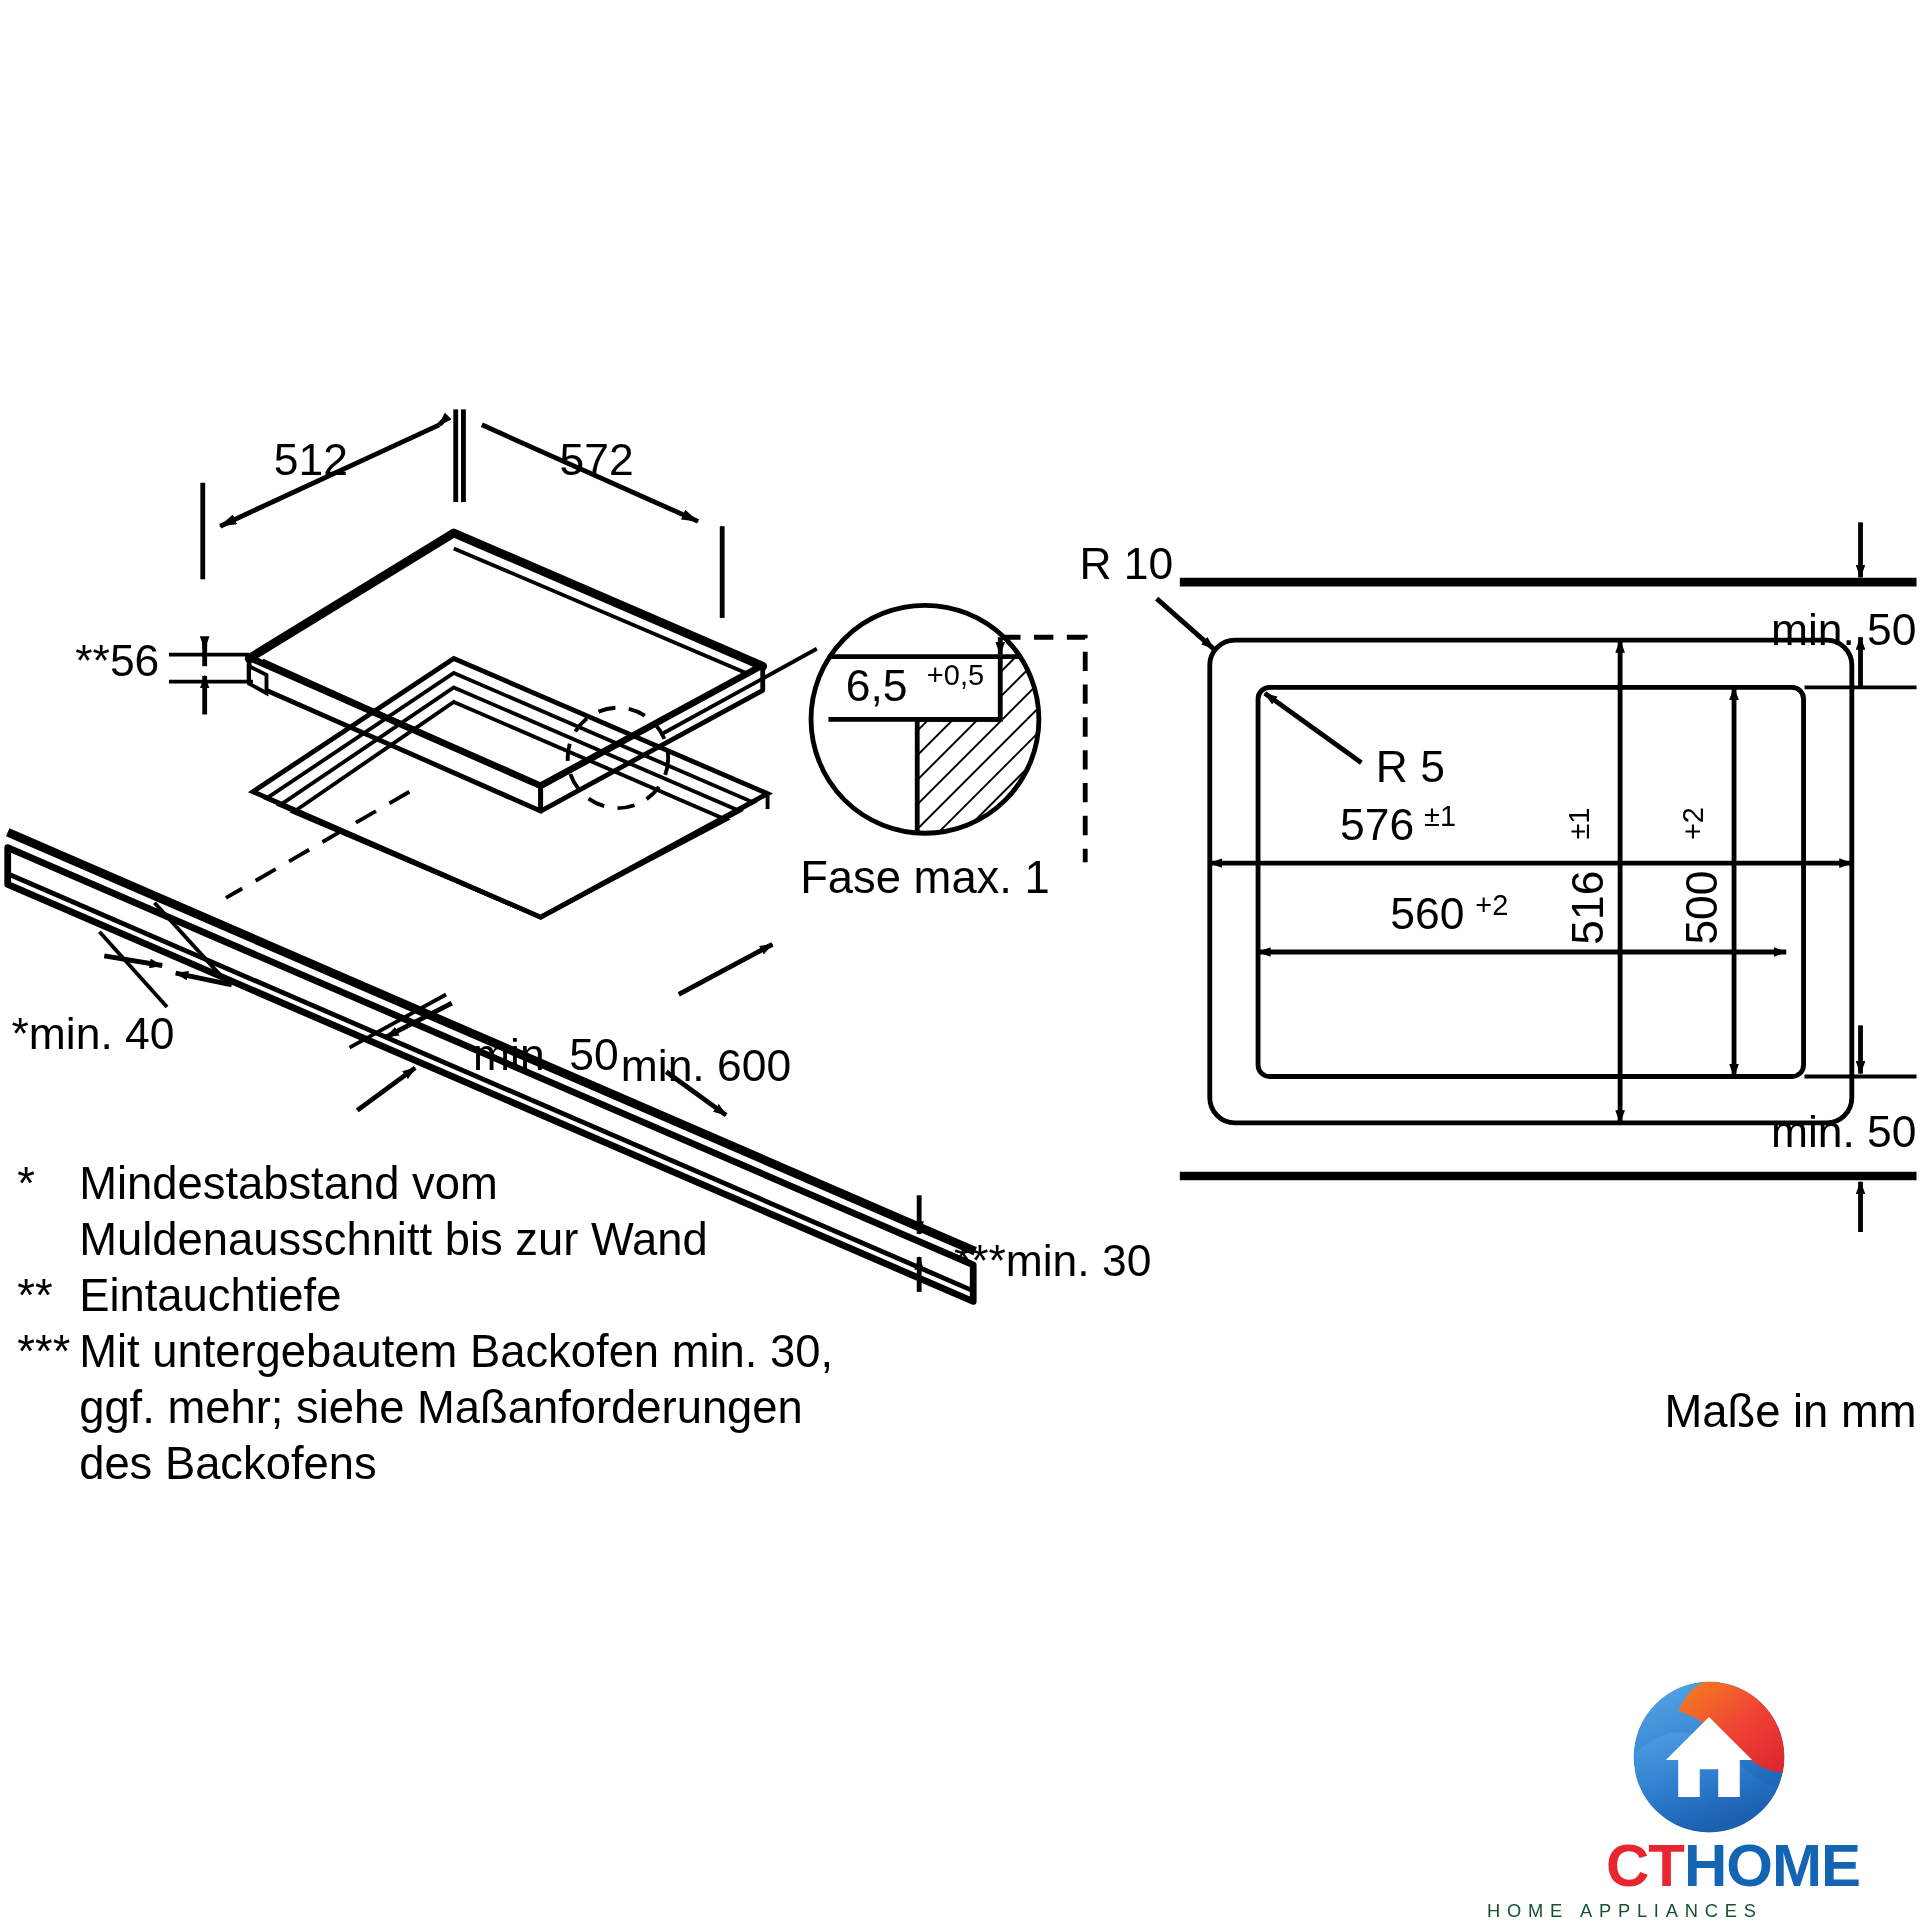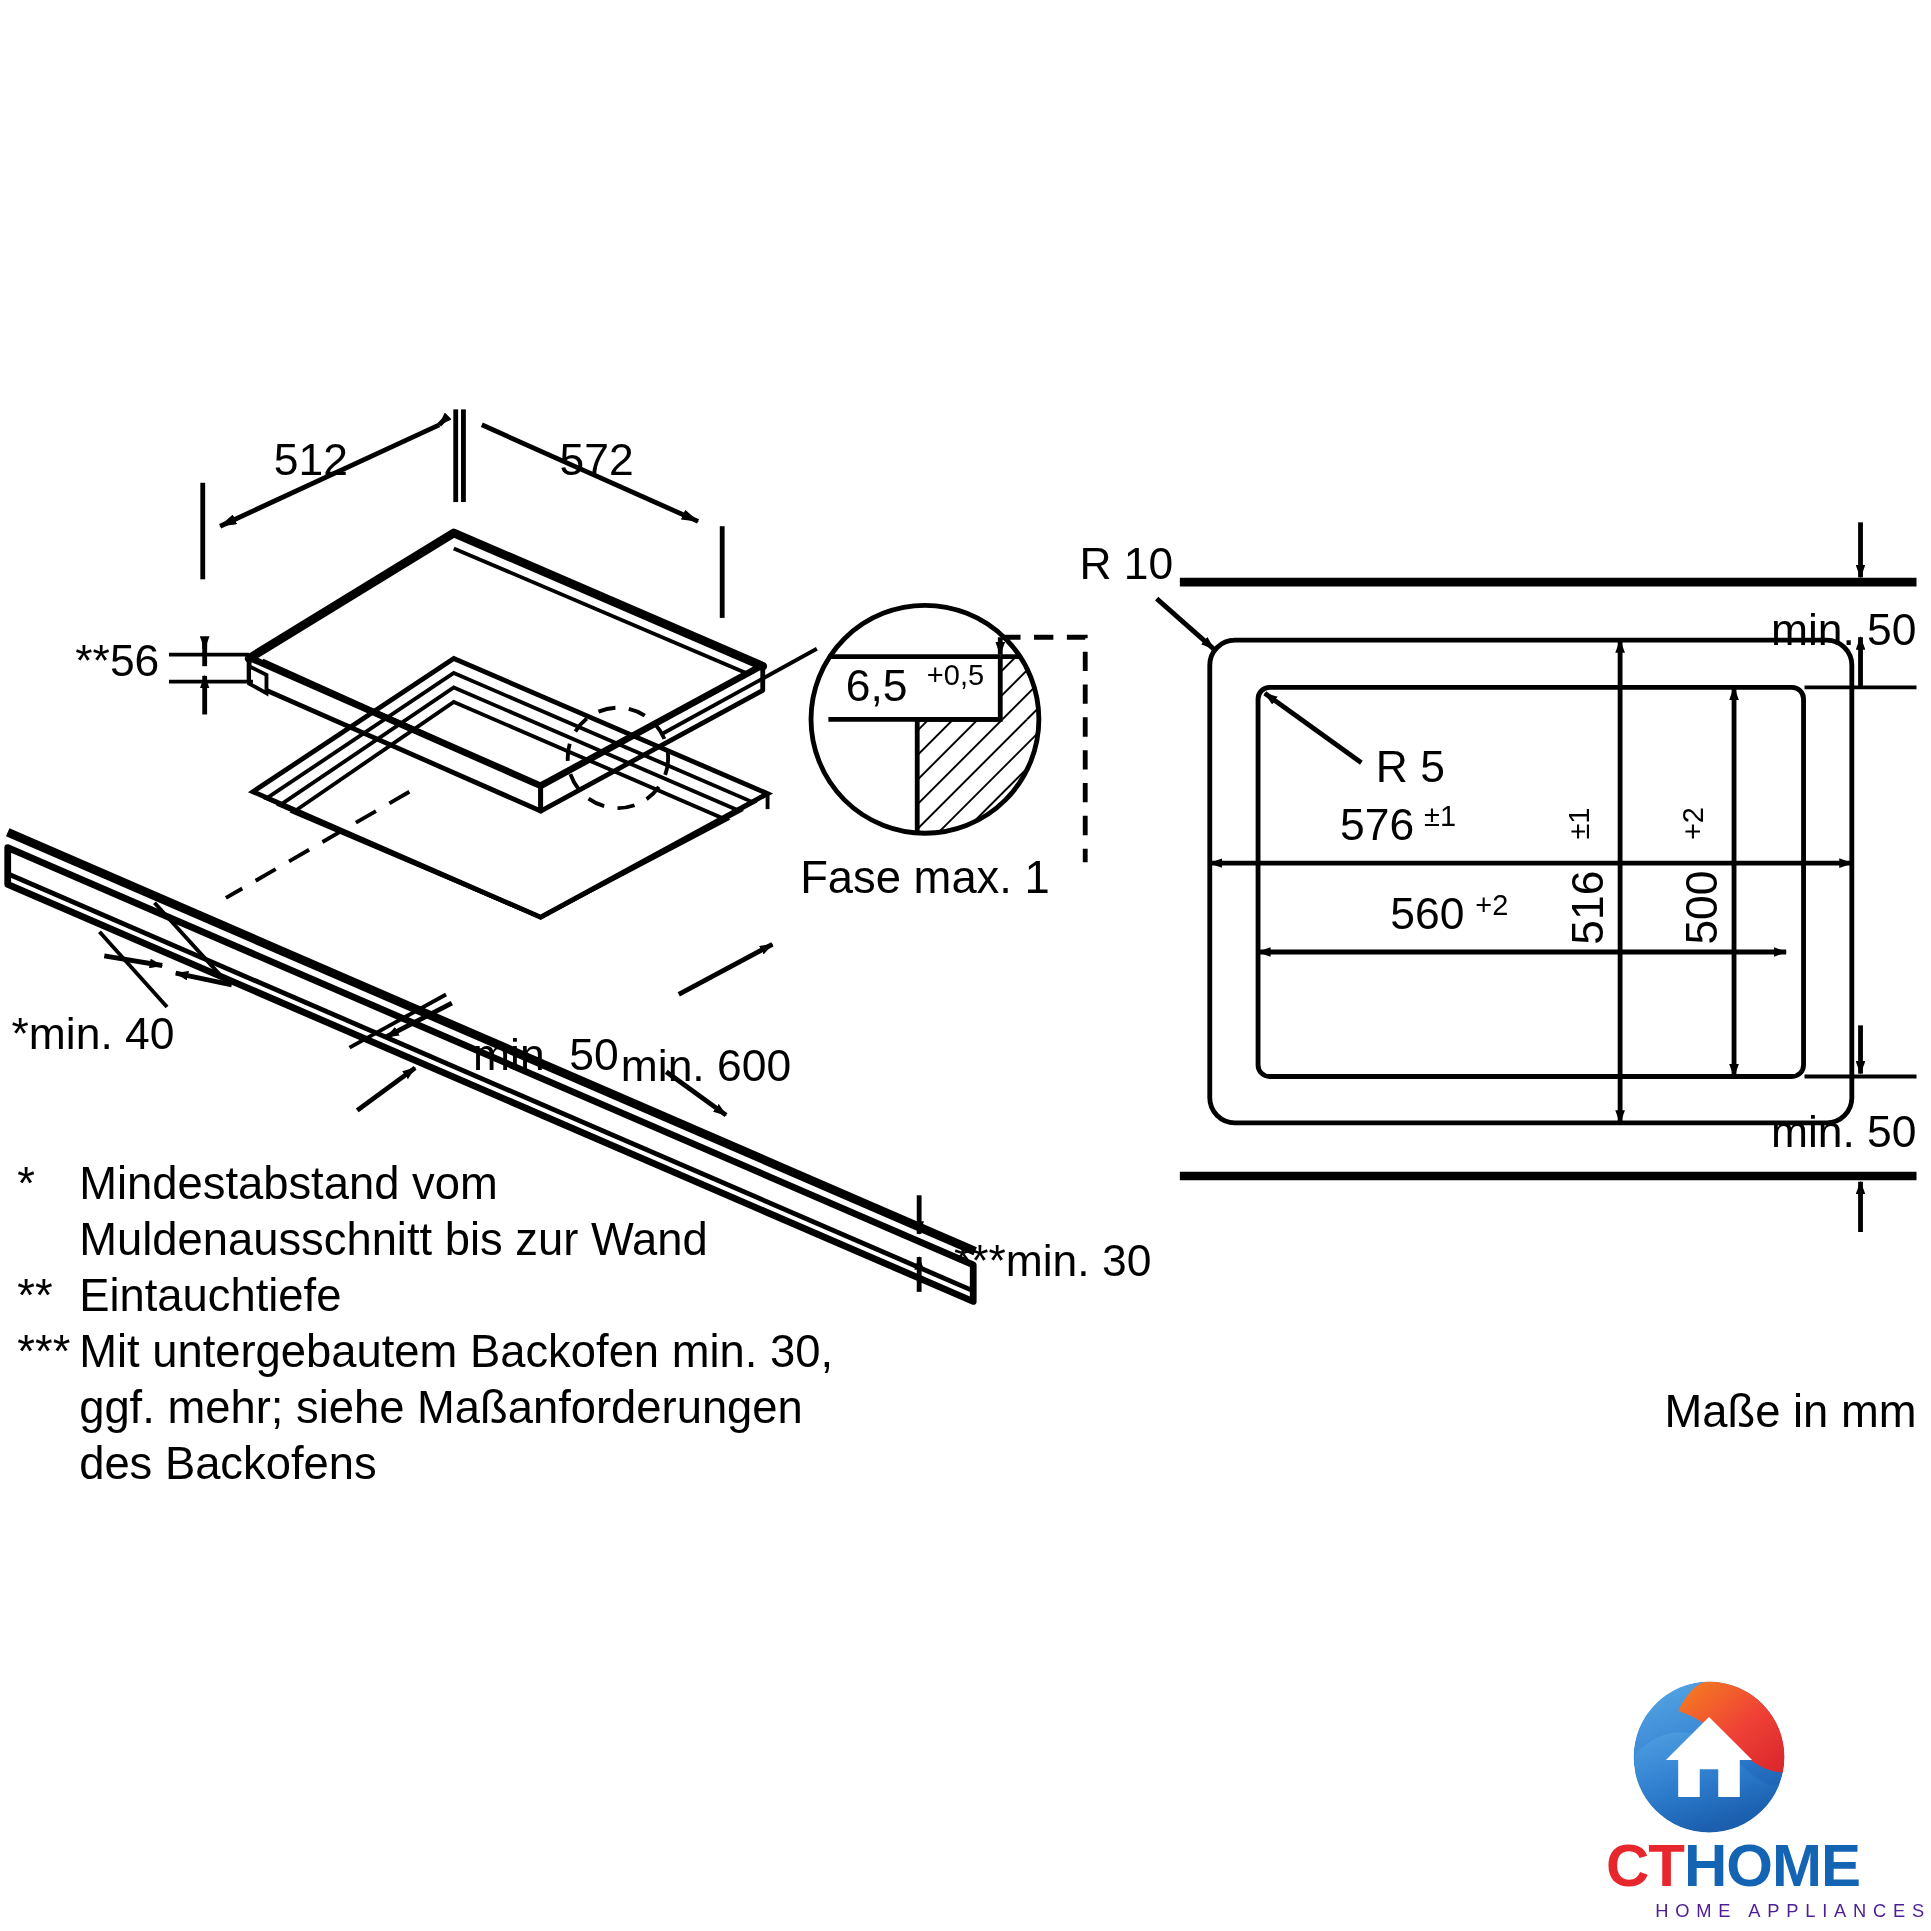--- a/index.html
+++ b/index.html
@@ -70,25 +70,25 @@
     line-height: 1;
     white-space: nowrap;
   }
   .logo-ct { color: #e8262d; margin-left: 48px; }
   .logo-home { color: #1464b4; text-align: center; }
   .logo-sub {
     position: absolute;
     left: 0;
     top: 220px;
     width: 444px;
-    text-align: right;
+    text-align: left;
     font-family: "Liberation Sans", sans-serif;
     font-size: 18.3px;
     letter-spacing: 6.8px;
-    color: #4c1d95;
+    color: #14532d;
     white-space: nowrap;
   }
 </style>
 </head>
 <body>
 
 <div id="root">
 
   <svg class="drawing" viewBox="0 0 2000 2000">
     <defs>

